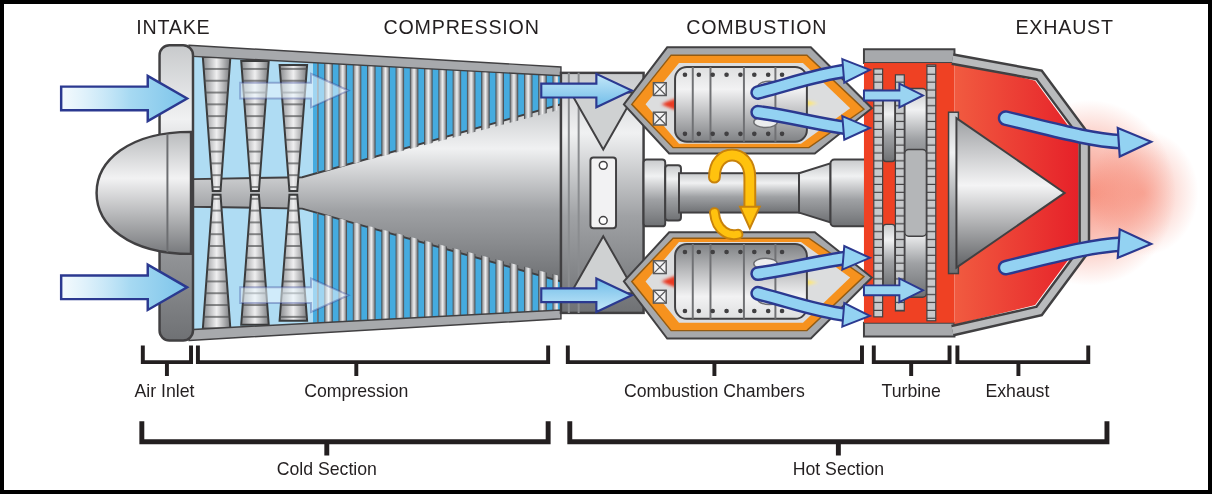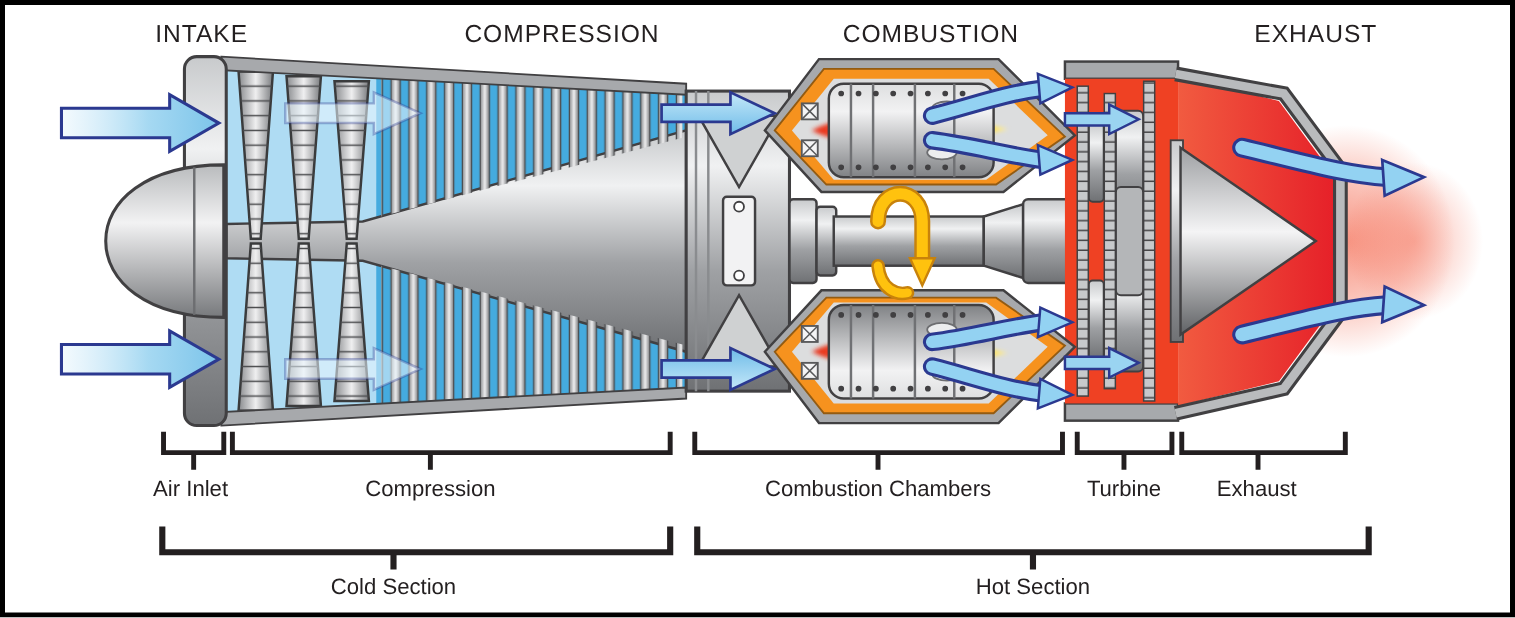--- a/index.html
+++ b/index.html
@@ -4,20 +4,21 @@
 <style>
   html,body{margin:0;padding:0;background:#ffffff;}
   .frame{
     position:relative;
     width:1212px;height:494px;
     background:#ffffff;
     border:4px solid #000000;
     box-sizing:border-box;
     overflow:hidden;
     font-family:"Liberation Sans", sans-serif;
+    padding-left:12px;
   }
   svg{display:block;}
   text{font-family:"Liberation Sans", sans-serif;fill:#231F20;}
   .topLabel{font-size:20px;letter-spacing:.8px;font-weight:500;}
   .rowLabel{font-size:18px;font-weight:400;}
   .bracket1{stroke:#231F20;stroke-width:4;fill:none;}
   .bracket2{stroke:#231F20;stroke-width:5;fill:none;}
 </style>
 </head>
 <body>

